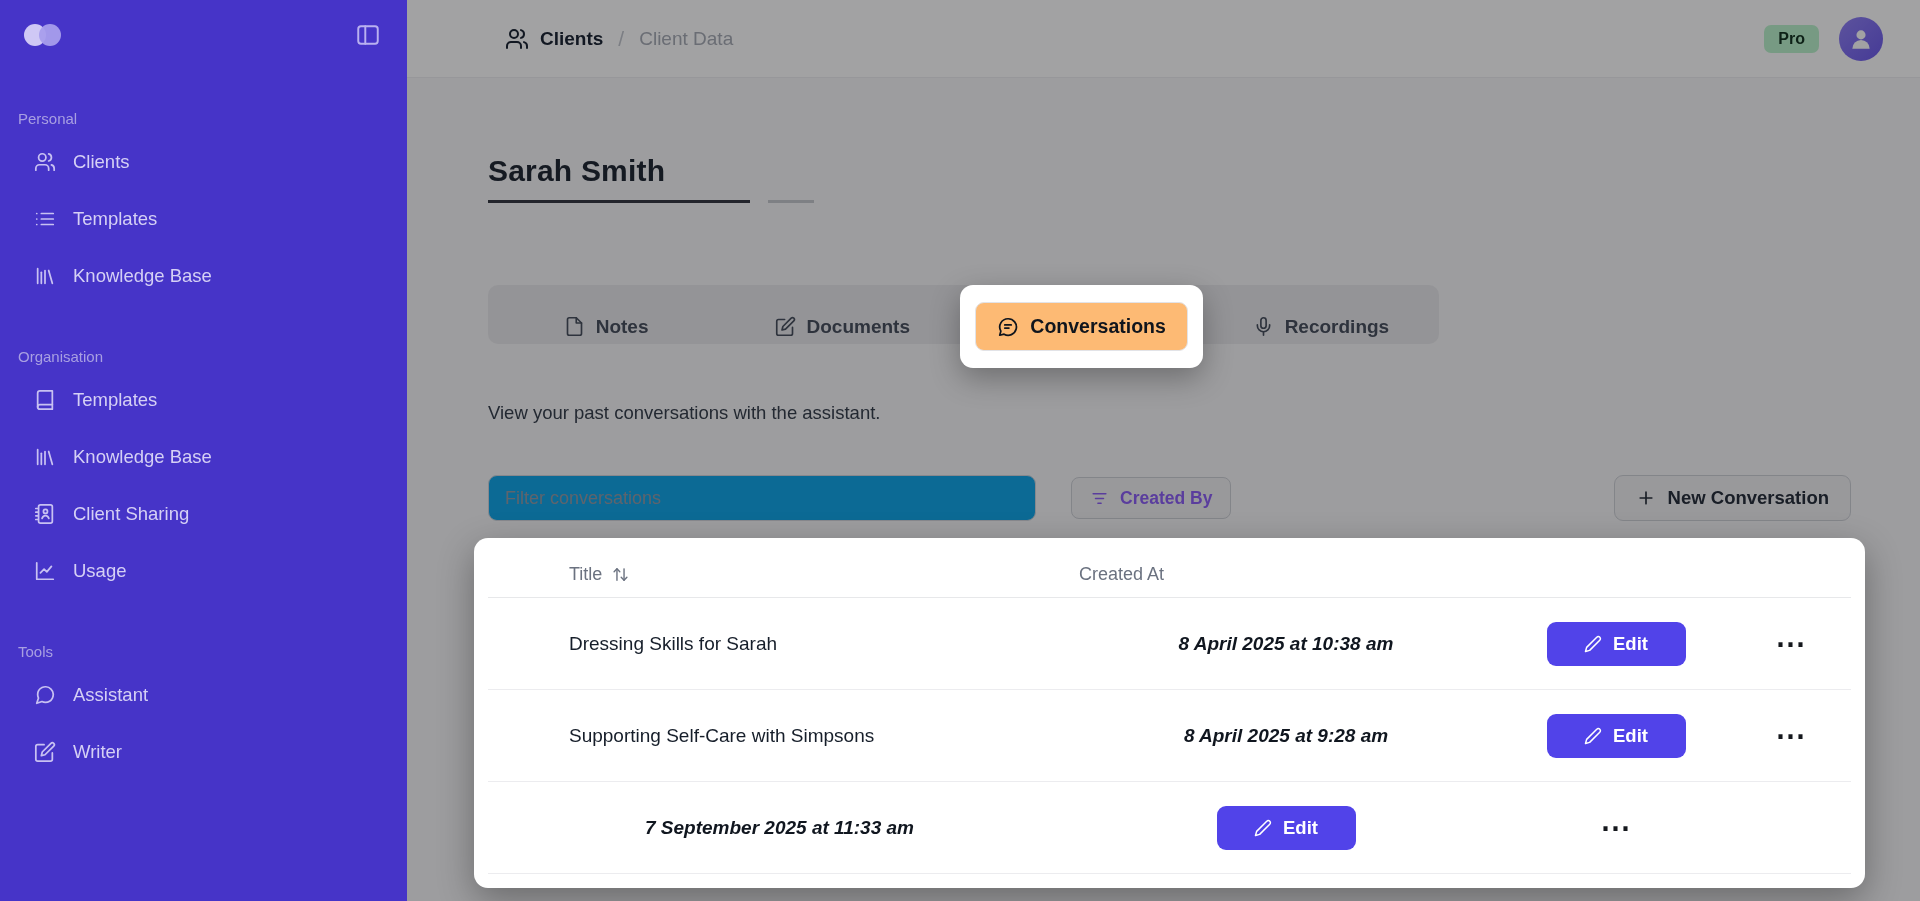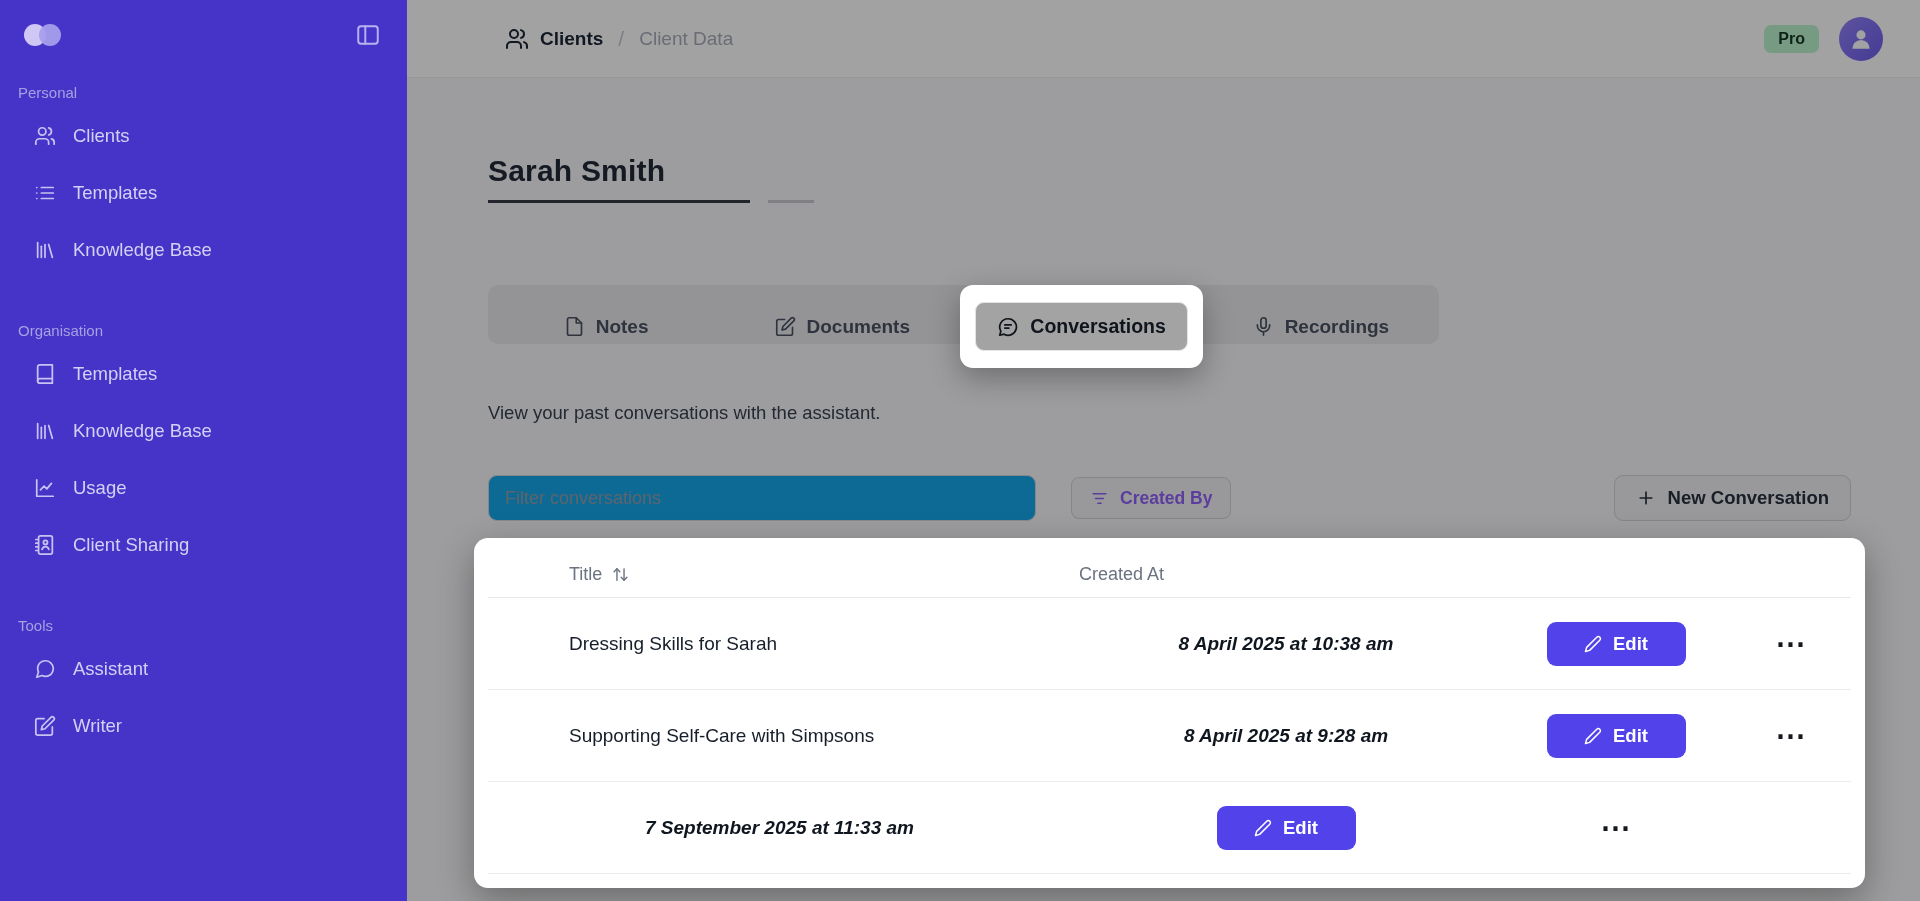--- a/index.html
+++ b/index.html
@@ -15,21 +15,21 @@
   .sidebar {
     width:407px; min-width:407px; height:100%;
     background:#4634c8; color:#d3cef4;
     padding-top:16px;
   }
   .side-top { display:flex; justify-content:space-between; align-items:center; padding:4px 26px 0 20px; }
   .logo svg { width:46px; height:30px; }
   .collapse-btn { width:26px; height:26px; color:#b9b1f0; cursor:pointer; }
   .collapse-btn svg { width:26px; height:26px; }
   .section-label { margin:44px 0 6px 18px; font-size:15px; font-weight:500; color:#a89fe2; }
-  .section-label.first { margin-top:34px; }
+  .section-label.first { margin-top:60px; }
   .side-item {
     display:flex; align-items:center; gap:17px;
     height:57px; padding-left:34px;
     font-size:18.5px; color:#d5d0f5; cursor:pointer;
   }
   .side-item svg { width:22px; height:22px; color:#c8c1f2; }
 
   
   .main { position:relative; flex:1; height:100%; background:#f7f7f8; }
   .dim-overlay { position:absolute; inset:0; background:rgba(10,10,14,0.38); z-index:50; }
@@ -69,21 +69,21 @@
     font-size:19px; font-weight:600; color:#454d5b; cursor:pointer; }
   .tab svg { width:21px; height:21px; }
   .tab-cell { display:flex; justify-content:center; align-items:center; }
   .tab-spotlight {
     position:relative; z-index:60;
     background:#fff; border-radius:13px; padding:17px 15px;
     box-shadow:0 10px 30px rgba(0,0,0,0.30);
   }
   .tab-active-pill {
     display:flex; align-items:center; gap:11px;
-    background:#a3a3a3; border:1px solid #e2e3e7; border-radius:9px;
+    background:#fdba74; border:1px solid #e2e3e7; border-radius:9px;
     padding:12px 21px; font-size:19.5px; font-weight:700; color:#10151d;
     white-space:nowrap; cursor:pointer;
   }
   .tab-active-pill svg { width:22px; height:22px; }
 
   .desc { margin-top:58px; font-size:18.5px; font-weight:500; color:#333c49; }
 
   .filter-row { margin-top:51px; display:flex; align-items:center; }
   .filter-input {
     width:548px; height:46px; border:1.5px solid #d3d6db; border-radius:9px;
@@ -186,33 +186,33 @@
     <svg viewBox="0 0 24 24" fill="none" stroke="currentColor" stroke-width="1.9" stroke-linecap="round">
         <path d="m16 6 4 14"></path>
         <path d="M12 6v14"></path>
         <path d="M8 8v12"></path>
         <path d="M4 4v16"></path>
       </svg>
     <span>Knowledge Base</span>
   </div>
   <div class="side-item">
     <svg viewBox="0 0 24 24" fill="none" stroke="currentColor" stroke-width="1.9" stroke-linecap="round" stroke-linejoin="round">
-        <path d="M3 3v18h18"></path>
-        <path d="m7 14 4-4 3 3 5-6"></path>
-      </svg>
-    <span>Usage</span>
-  </div>
-  <div class="side-item">
-    <svg viewBox="0 0 24 24" fill="none" stroke="currentColor" stroke-width="1.9" stroke-linecap="round" stroke-linejoin="round">
         <path d="M2 6h2M2 10h2M2 14h2M2 18h2"></path>
         <rect x="5" y="2" width="15" height="20" rx="2"></rect>
         <circle cx="12.5" cy="9.2" r="2.2"></circle>
         <path d="M8.8 16.8c.8-2 2.2-3 3.7-3s2.9 1 3.7 3"></path>
       </svg>
     <span>Client Sharing</span>
+  </div>
+  <div class="side-item">
+    <svg viewBox="0 0 24 24" fill="none" stroke="currentColor" stroke-width="1.9" stroke-linecap="round" stroke-linejoin="round">
+        <path d="M3 3v18h18"></path>
+        <path d="m7 14 4-4 3 3 5-6"></path>
+      </svg>
+    <span>Usage</span>
   </div>
 
   <div class="section-label">Tools</div>
   <div class="side-item">
     <svg viewBox="0 0 24 24" fill="none" stroke="currentColor" stroke-width="1.9" stroke-linecap="round" stroke-linejoin="round">
         <path d="M21 11.5a8.38 8.38 0 0 1-.9 3.8 8.5 8.5 0 0 1-7.6 4.7 8.38 8.38 0 0 1-3.8-.9L3 21l1.9-5.7a8.38 8.38 0 0 1-.9-3.8 8.5 8.5 0 0 1 4.7-7.6 8.38 8.38 0 0 1 3.8-.9h.5a8.48 8.48 0 0 1 8 8v.5z"></path>
       </svg>
     <span>Assistant</span>
   </div>
   <div class="side-item">

